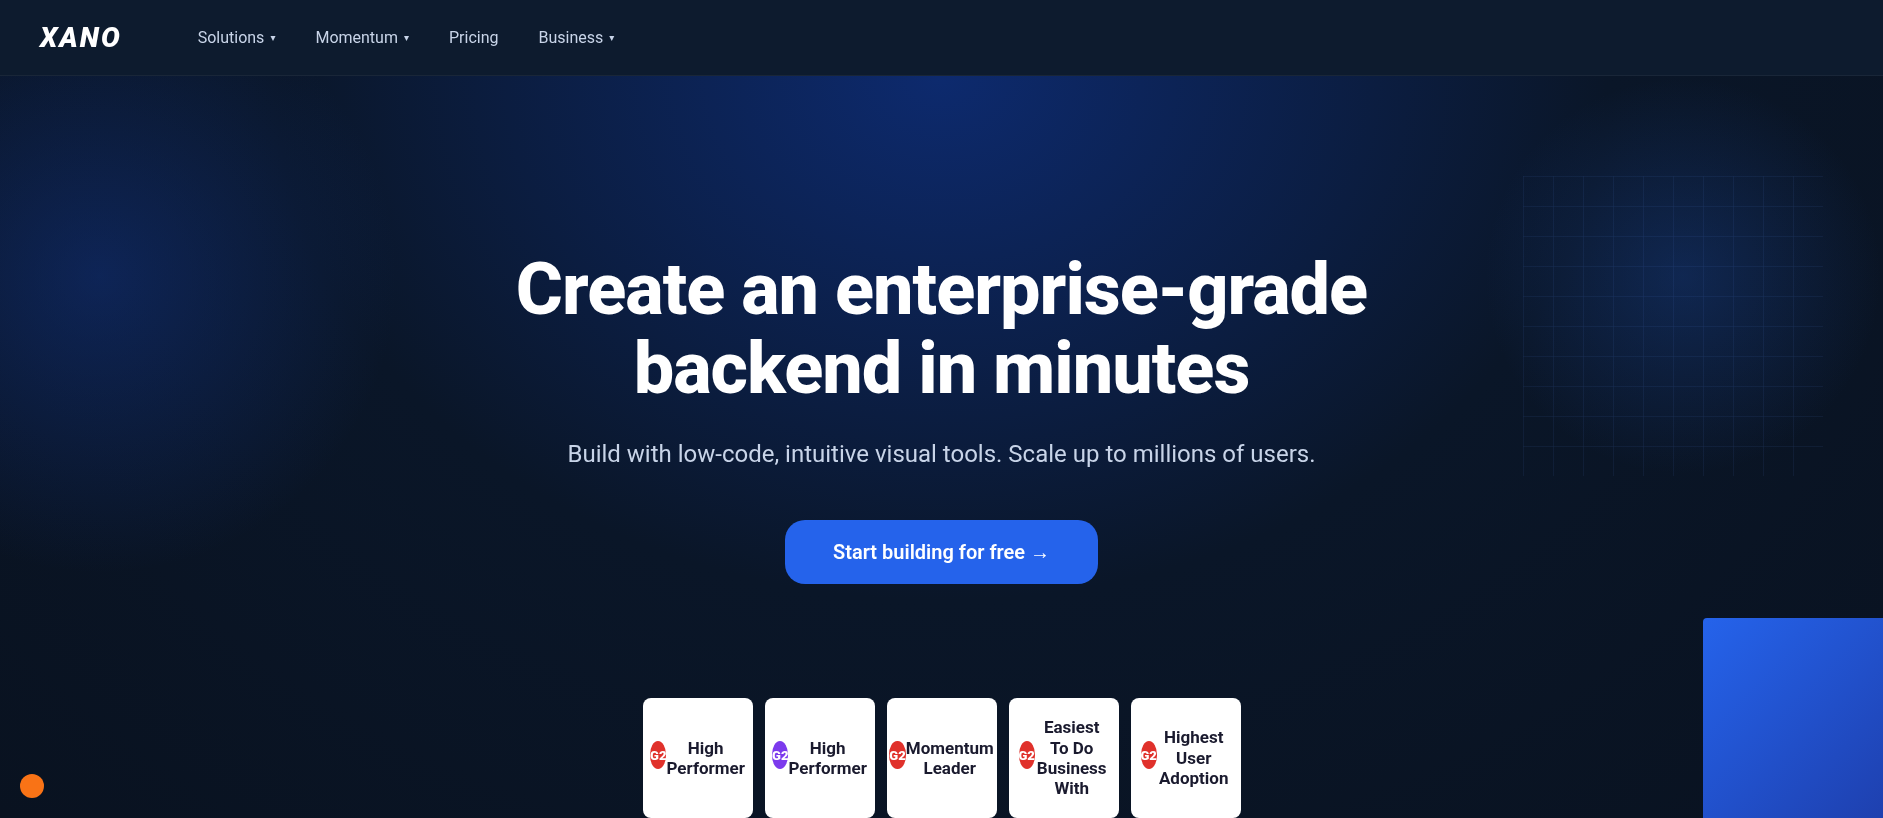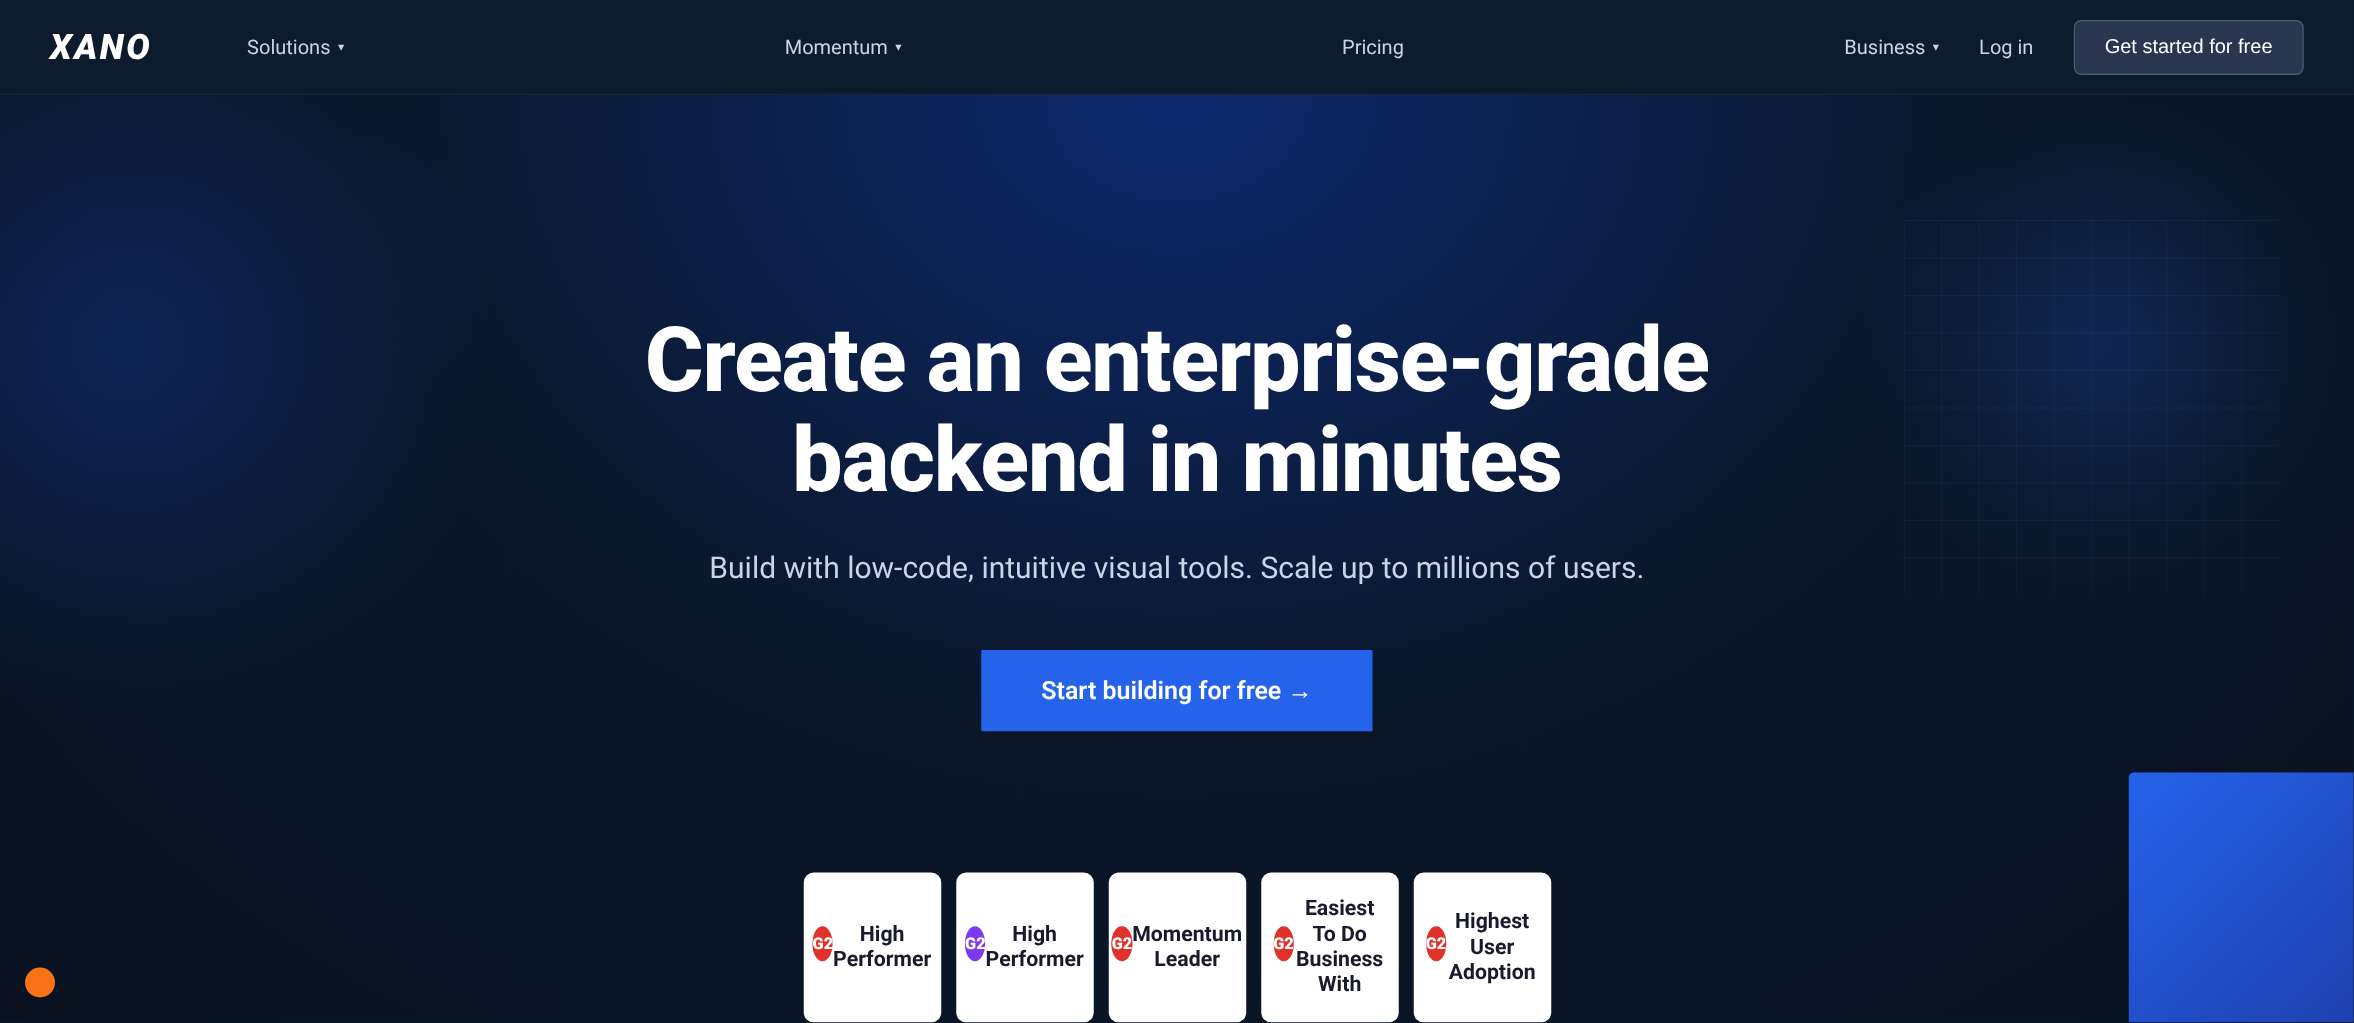--- a/index.html
+++ b/index.html
@@ -1,19 +1,18 @@
 <!DOCTYPE html>
 <html><head>
   <meta charset="utf-8">
   <style>
     * {
       margin: 0;
       padding: 0;
       box-sizing: border-box;
-      justify-content: space-between;
     }
 
     body {
       font-family: -apple-system, BlinkMacSystemFont, 'Segoe UI', Roboto, sans-serif;
       background: #0a1628;
       color: #ffffff;
       width: 1883px;
       min-height: 818px;
       overflow-x: hidden;
     }
@@ -147,21 +146,21 @@
       margin-bottom: 48px;
       font-weight: 400;
       line-height: 1.5;
     }
 
     .btn-cta {
       background: #2563eb;
       color: #ffffff;
       border: none;
       padding: 20px 48px;
-      border-radius: 1px;
+      border-radius: 20px;
       font-size: 20px;
       font-weight: 600;
       cursor: pointer;
       display: inline-block;
       text-decoration: none;
       margin-bottom: 60px;
     }
 
     
     .badges-row {
@@ -274,24 +273,20 @@
       <span>Pricing</span>
     </a>
 
     <a class="nav-link">
       <span>Business</span>
       <span class="chevron">▾</span>
     </a>
 
   </div>
 
-  <div class="nav-actions">
-    <a class="btn-login">Log in</a>
-    <button class="btn-get-started">Get started for free</button>
-  </div>
 </nav>
 
 <section class="hero">
 
   <div class="deco-grid"></div>
 
   <div class="hero-content">
     <h1 class="hero-title">Create an enterprise-grade backend in minutes</h1>
     <p class="hero-subtitle">Build with low-code, intuitive visual tools. Scale up to millions of users.</p>
     <a class="btn-cta">Start building for free →</a>

